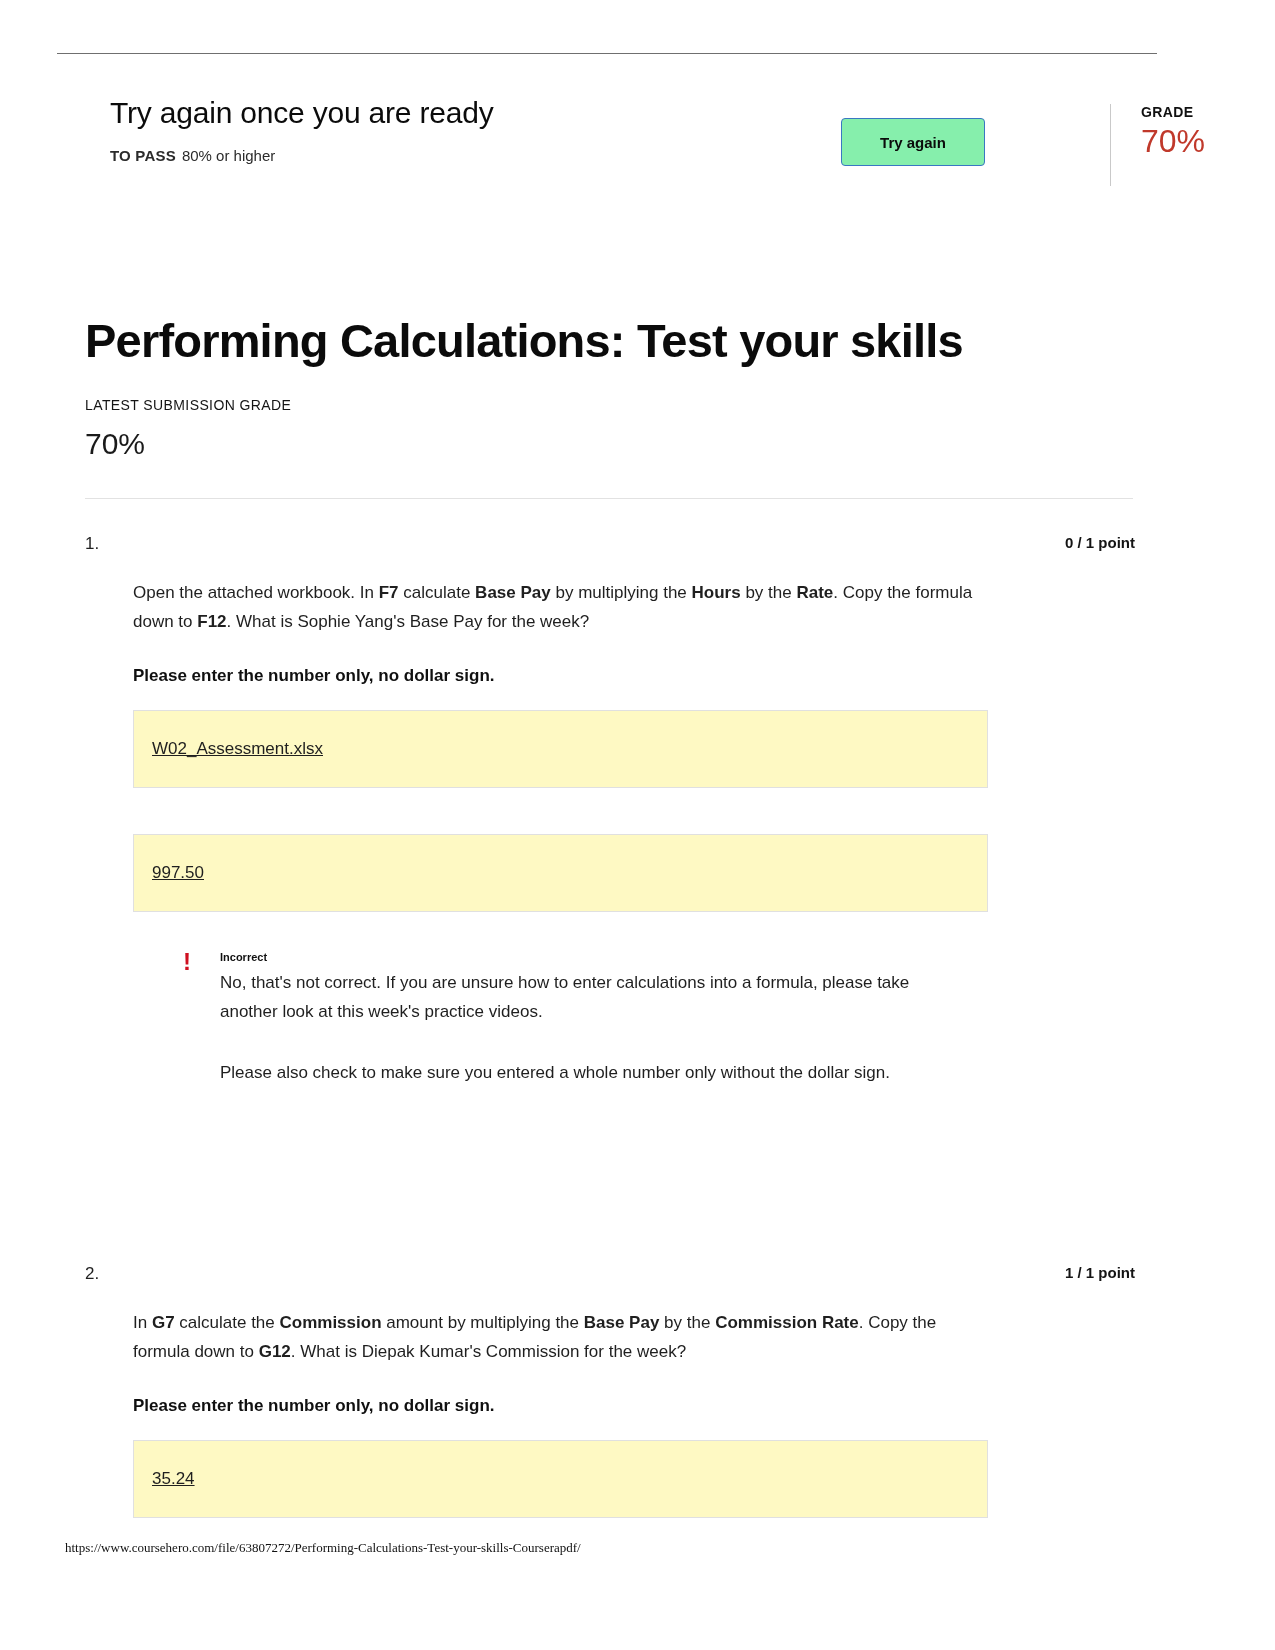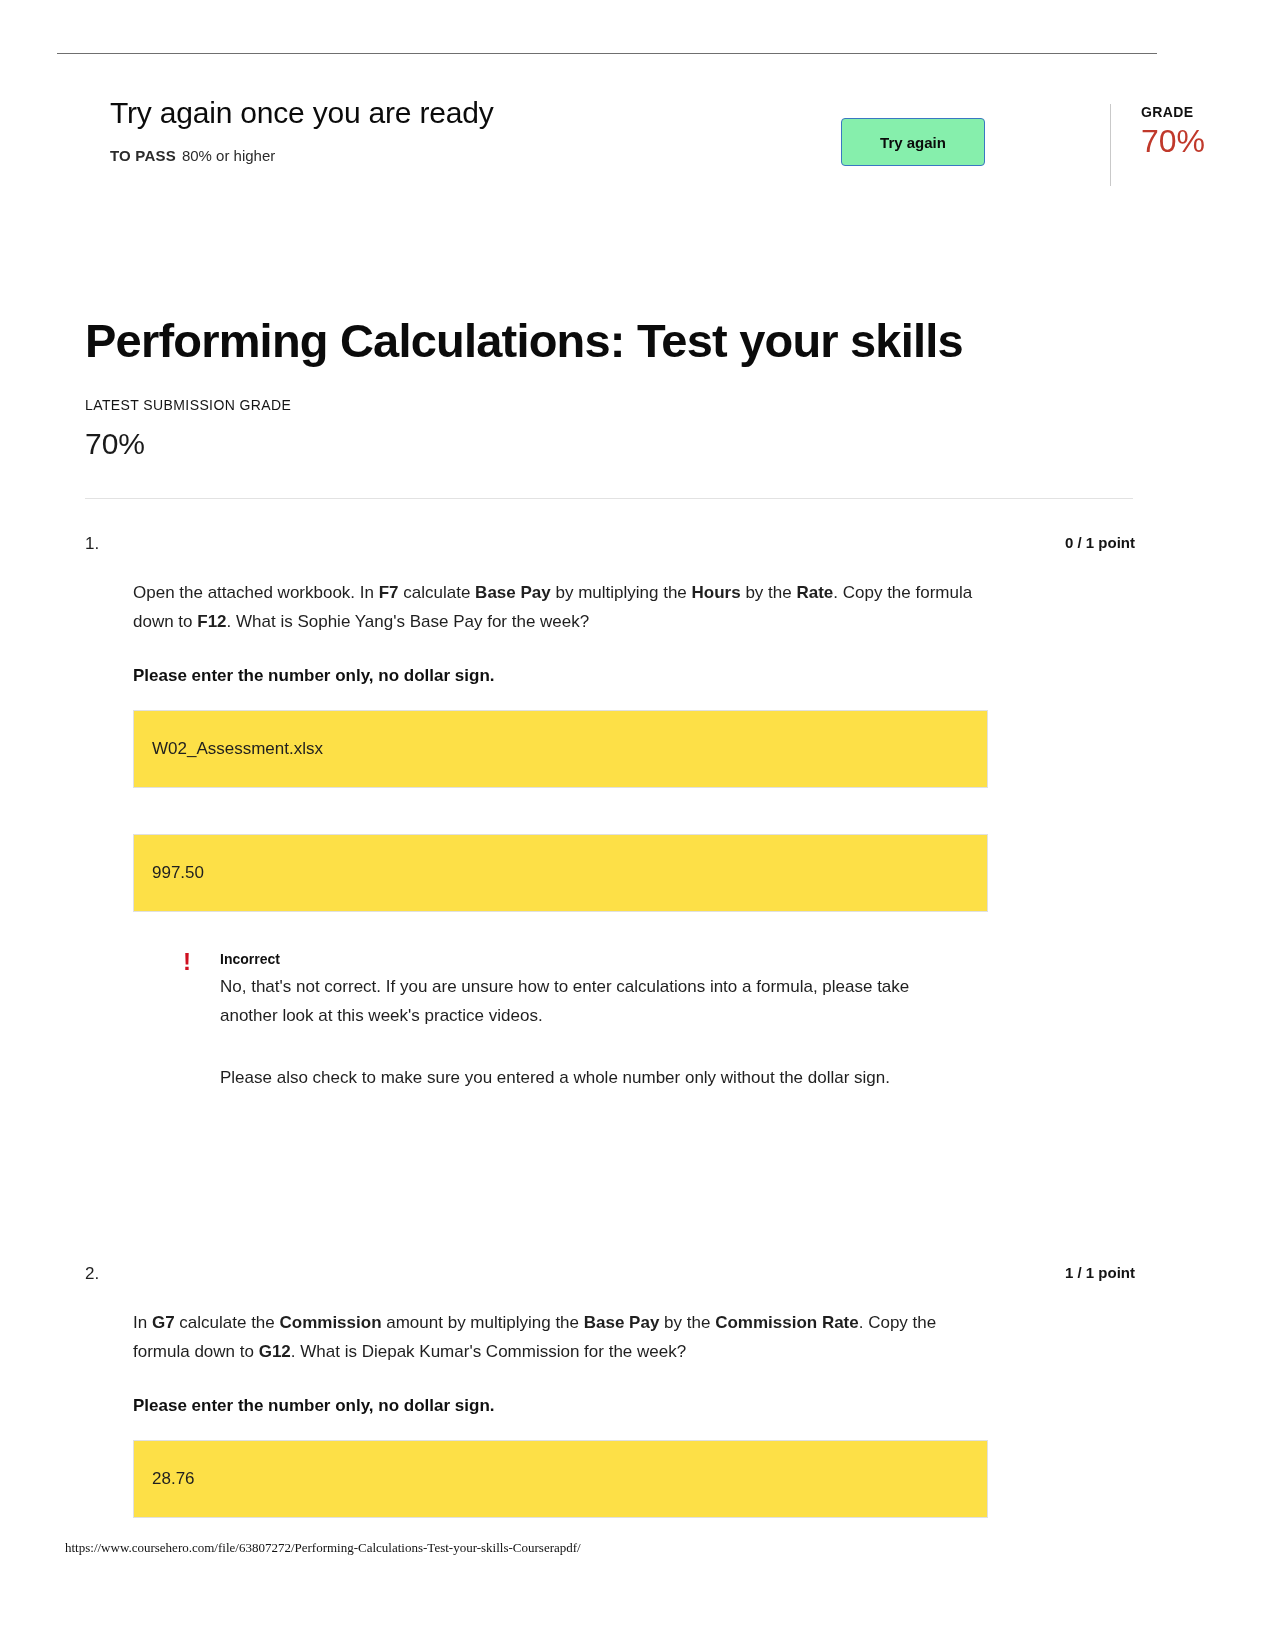--- a/index.html
+++ b/index.html
@@ -189,28 +189,29 @@
     width: 150px;
     text-align: right;
     font-size: 15px;
     font-weight: bold;
     color: #141414;
   }
 
   .answer-box {
     margin-top: 24px;
     border: 1px solid #e0e0e0;
-    background: #fde047;
+    background: #fef9c3;
     height: 78px;
     display: flex;
     align-items: center;
     padding-left: 18px;
     font-size: 17px;
     color: #1f1f1f;
     box-sizing: border-box;
+    text-decoration: underline;
   }
 
   
   .feedback {
     margin-top: 38px;
     margin-left: 43px;
     width: 790px;
     position: relative;
   }
   .feedback-icon {
@@ -221,21 +222,21 @@
     text-align: center;
     font-size: 24px;
     font-weight: bold;
     color: #cf1020;
     line-height: 1;
   }
   .feedback-body {
     margin-left: 44px;
   }
   .feedback-title {
-    font-size: 14px;
+    font-size: 11px;
     font-weight: bold;
     color: #101010;
     line-height: 1.4;
   }
   .feedback-para {
     margin-top: 2px;
     font-size: 17px;
     line-height: 1.72;
     color: #1f1f1f;
   }
@@ -312,19 +313,19 @@
       </div>
     </div>
   </div>
 
   <div class="question" style="top: 1262px;">
     <div class="q-number">2.</div>
     <div class="q-points">1 / 1 point</div>
     <div class="q-body">
       <div class="q-prompt">In <b>G7</b> calculate the <b>Commission</b> amount by multiplying the <b>Base Pay</b> by the <b>Commission Rate</b>. Copy the formula down to <b>G12</b>. What is Diepak Kumar's Commission for the week?</div>
       <div class="q-instruction">Please enter the number only, no dollar sign.</div>
-      <div class="answer-box">28.76</div>
+      <div class="answer-box">35.24</div>
     </div>
   </div>
 
   <div class="footer footer-line2" style="top:1540px;">https://www.coursehero.com/file/63807272/Performing-Calculations-Test-your-skills-Courserapdf/</div>
 
 </div>
 
 </body></html>

